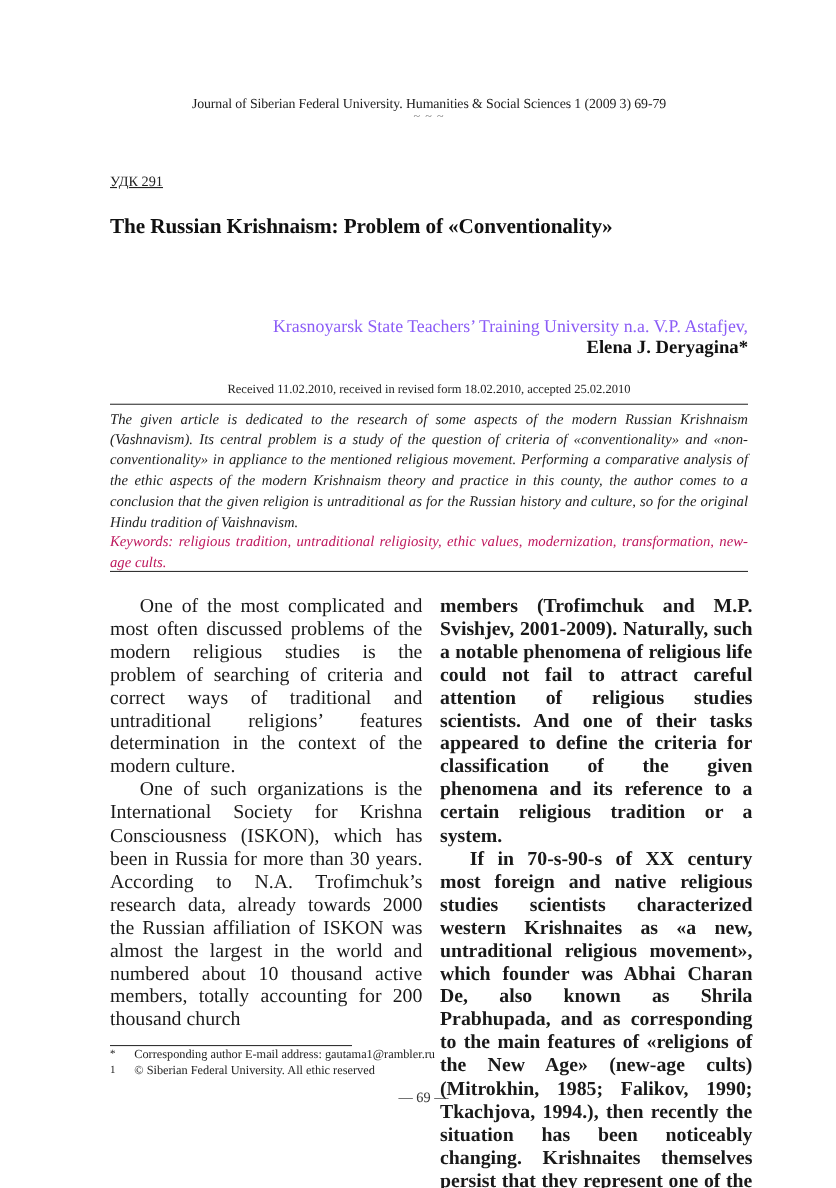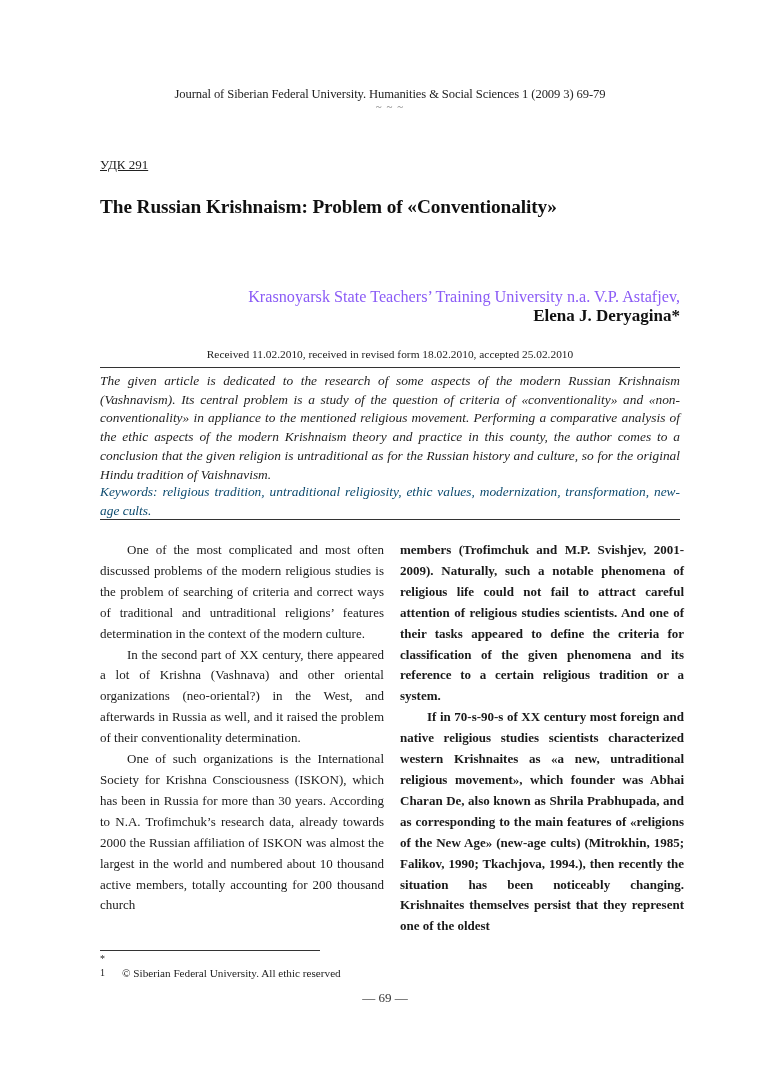--- a/index.html
+++ b/index.html
@@ -81,26 +81,26 @@
       line-height: 18.7px;
       text-align: justify;
       color: #1e1e1e;
     }
     .keywords {
       left: 100px; top: 483px; width: 580px;
       font-style: italic;
       font-size: 13.4px;
       line-height: 18.7px;
       text-align: justify;
-      color: #0c4a6e;
+      color: #be185d;
     }
     .col {
       top: 540px;
       width: 284px;
-      font-size: 13px;
+      font-size: 18px;
       line-height: 20.9px;
       text-align: justify;
       color: #1a1a1a;
     }
     .col.left { left: 100px; }
     .col.right { left: 400px; font-weight: bold; }
     .col p {
       margin: 0;
       text-indent: 27px;
     }
@@ -147,34 +147,34 @@
 <div class="abs rule" style="top:367px;"></div>
 
 <div class="abs abstract">The given article is dedicated to the research of some aspects of the modern Russian Krishnaism (Vashnavism). Its central problem is a study of the question of criteria of «conventionality» and «non-conventionality» in appliance to the mentioned religious movement. Performing a comparative analysis of the ethic aspects of the modern Krishnaism theory and practice in this county, the author comes to a conclusion that the given religion is untraditional as for the Russian history and culture, so for the original Hindu tradition of Vaishnavism.</div>
 
 <div class="abs keywords">Keywords: religious tradition, untraditional religiosity, ethic values, modernization, transformation, new-age cults.</div>
 
 <div class="abs rule" style="top:519px;"></div>
 
 <div class="abs col left">
   <p>One of the most complicated and most often discussed problems of the modern religious studies is the problem of searching of criteria and correct ways of traditional and untraditional religions’ features determination in the context of the modern culture.</p>
-  <p>In the second part of XX century, there appeared a lot of Krishna (Vashnava) and other oriental organizations (neo-oriental?) in the West, and afterwards in Russia as well, and it raised the problem of their conventionality determination.</p>
   <p>One of such organizations is the International Society for Krishna Consciousness (ISKON), which has been in Russia for more than 30 years. According to N.A. Trofimchuk’s research data, already towards 2000 the Russian affiliation of ISKON was almost the largest in the world and numbered about 10 thousand active members, totally accounting for 200 thousand church</p>
 </div>
 
 <div class="abs col right">
   <p class="noindent">members (Trofimchuk and M.P. Svishjev, 2001-2009). Naturally, such a notable phenomena of religious life could not fail to attract careful attention of religious studies scientists. And one of their tasks appeared to define the criteria for classification of the given phenomena and its reference to a certain religious tradition or a system.</p>
   <p>If in 70-s-90-s of XX century most foreign and native religious studies scientists characterized western Krishnaites as «a new, untraditional religious movement», which founder was Abhai Charan De, also known as Shrila Prabhupada, and as corresponding to the main features of «religions of the New Age» (new-age cults) (Mitrokhin, 1985; Falikov, 1990; Tkachjova, 1994.), then recently the situation has been noticeably changing. Krishnaites themselves persist that they represent one of the oldest</p>
 </div>
 
 <div class="abs footnote-rule"></div>
 
 <div class="abs footnotes">
   <div class="fn-row">
     <span class="fn-mark">*</span>
+    <span>Corresponding author E-mail address: gautama1@rambler.ru</span>
   </div>
   <div class="fn-row">
     <span class="fn-mark">1</span>
     <span>© Siberian Federal University. All ethic reserved</span>
   </div>
 </div>
 
 <div class="abs page-number">— 69 —</div>
 
 </body></html>

